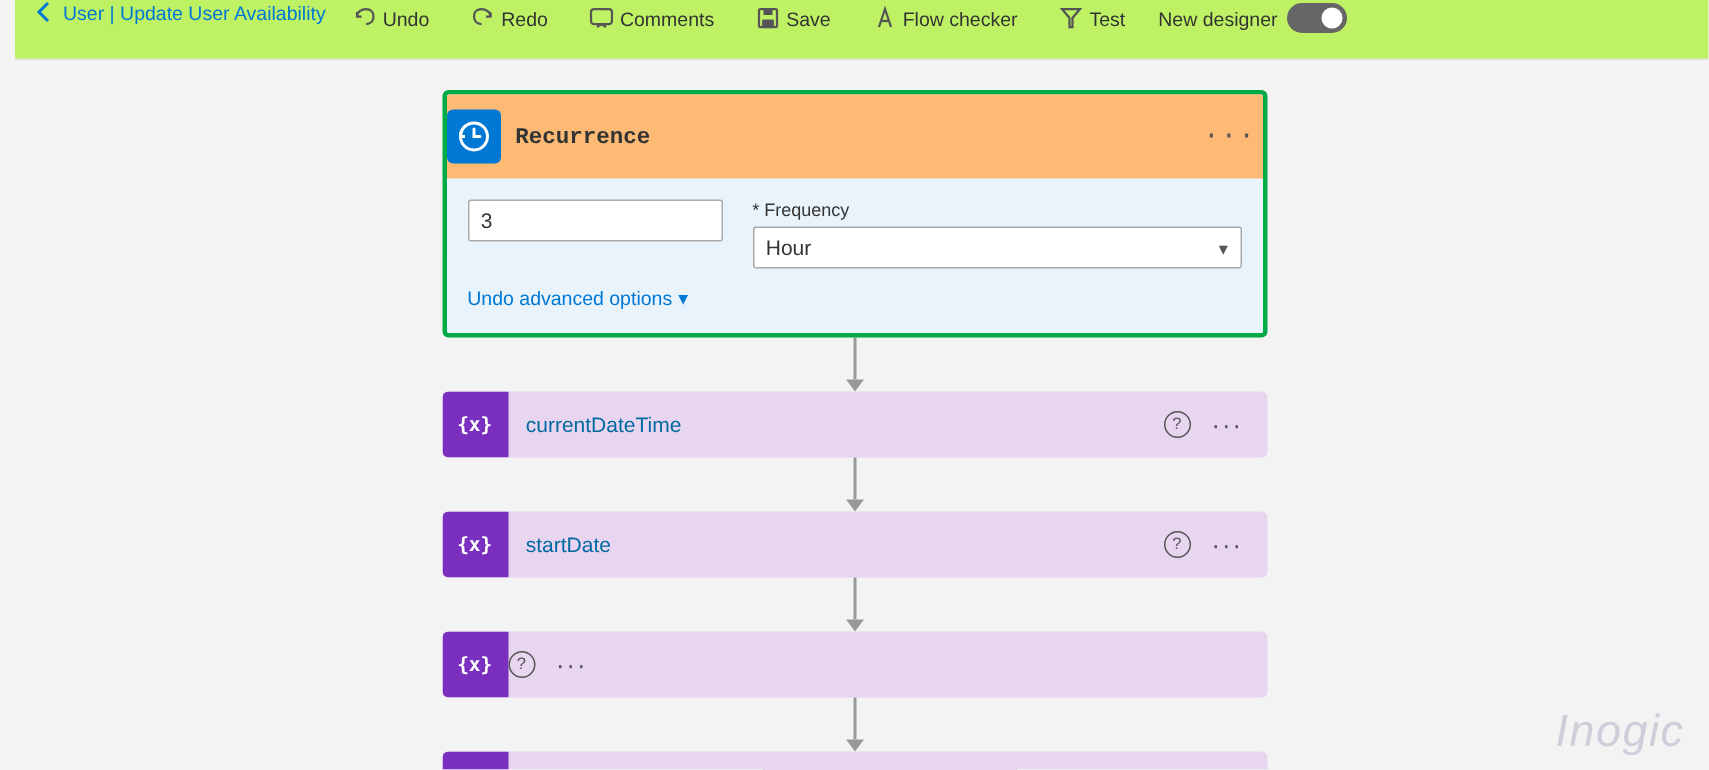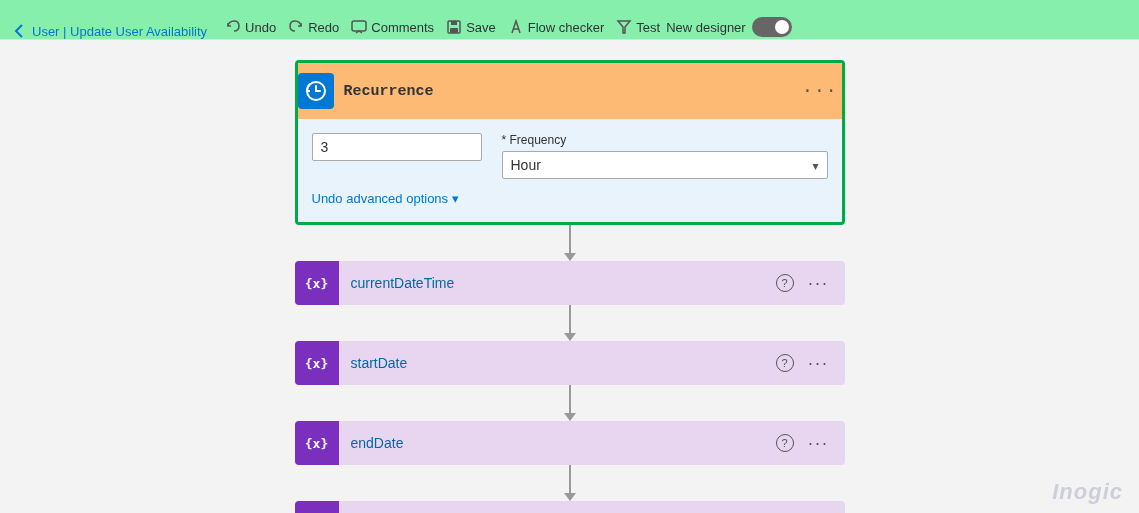--- a/index.html
+++ b/index.html
@@ -8,40 +8,42 @@
       background: #f3f3f3;
       width: 1139px;
       height: 513px;
       overflow: hidden;
       position: relative;
     }
 
     
     .toolbar {
       display: flex;
-      align-items: flex-end;
-      background: #86efac;
+      align-items: flex-start;
+      background: #bef264;
       border-bottom: 1px solid #e0e0e0;
       height: 40px;
       padding: 0 12px;
       gap: 4px;
+      margin-left: 10px;
     }
     .toolbar-back {
       display: flex;
       align-items: center;
       gap: 4px;
       color: #0078d4;
       font-size: 13px;
       cursor: pointer;
       margin-right: 8px;
     }
     .toolbar-back svg { width: 16px; height: 16px; }
     .toolbar-actions {
       display: flex;
       align-items: center;
+      gap: 16px;
     }
     .toolbar-btn {
       display: flex;
       align-items: center;
       gap: 4px;
       font-size: 13px;
       color: #333;
       cursor: pointer;
       background: none;
       border: none;
@@ -257,24 +259,24 @@
       font-size: 11px;
       color: #555;
       cursor: pointer;
     }
 
     
     .watermark {
       position: absolute;
       bottom: 8px;
       right: 16px;
-      font-size: 22px;
+      font-size: 30px;
       color: rgba(150, 150, 180, 0.4);
       font-style: italic;
-      font-weight: 700;
+      font-weight: 400;
       letter-spacing: 1px;
       pointer-events: none;
     }
   </style>
 </head>
 <body>
 
 <div class="toolbar">
   <div class="toolbar-back">
     <svg viewBox="0 0 16 16" fill="none" stroke="#0078d4" stroke-width="2">
@@ -408,21 +410,20 @@
 
     <div class="arrow-connector">
       <div class="arrow-line"></div>
       <div class="arrow-head"></div>
     </div>
 
     <div class="var-card">
       <div class="var-icon-box">
         <span class="var-icon-text">{x}</span>
       </div>
-      <span class="var-name">endDate</span>
       <div class="var-actions">
         <div class="help-icon">?</div>
         <span class="three-dots">···</span>
       </div>
     </div>
 
     <div class="arrow-connector">
       <div class="arrow-line"></div>
       <div class="arrow-head"></div>
     </div>

